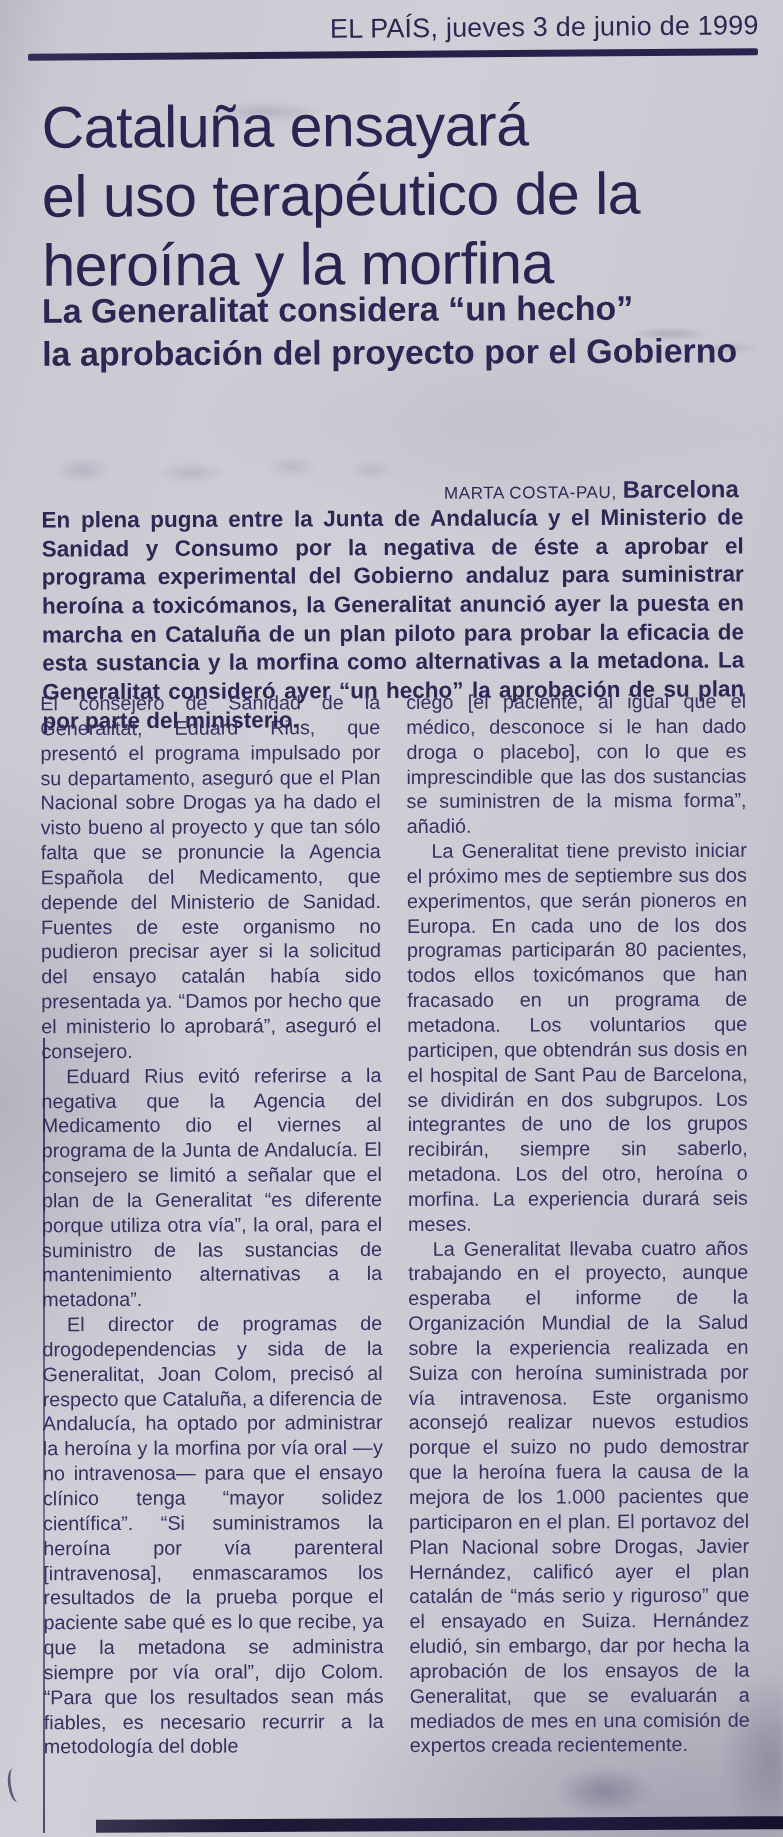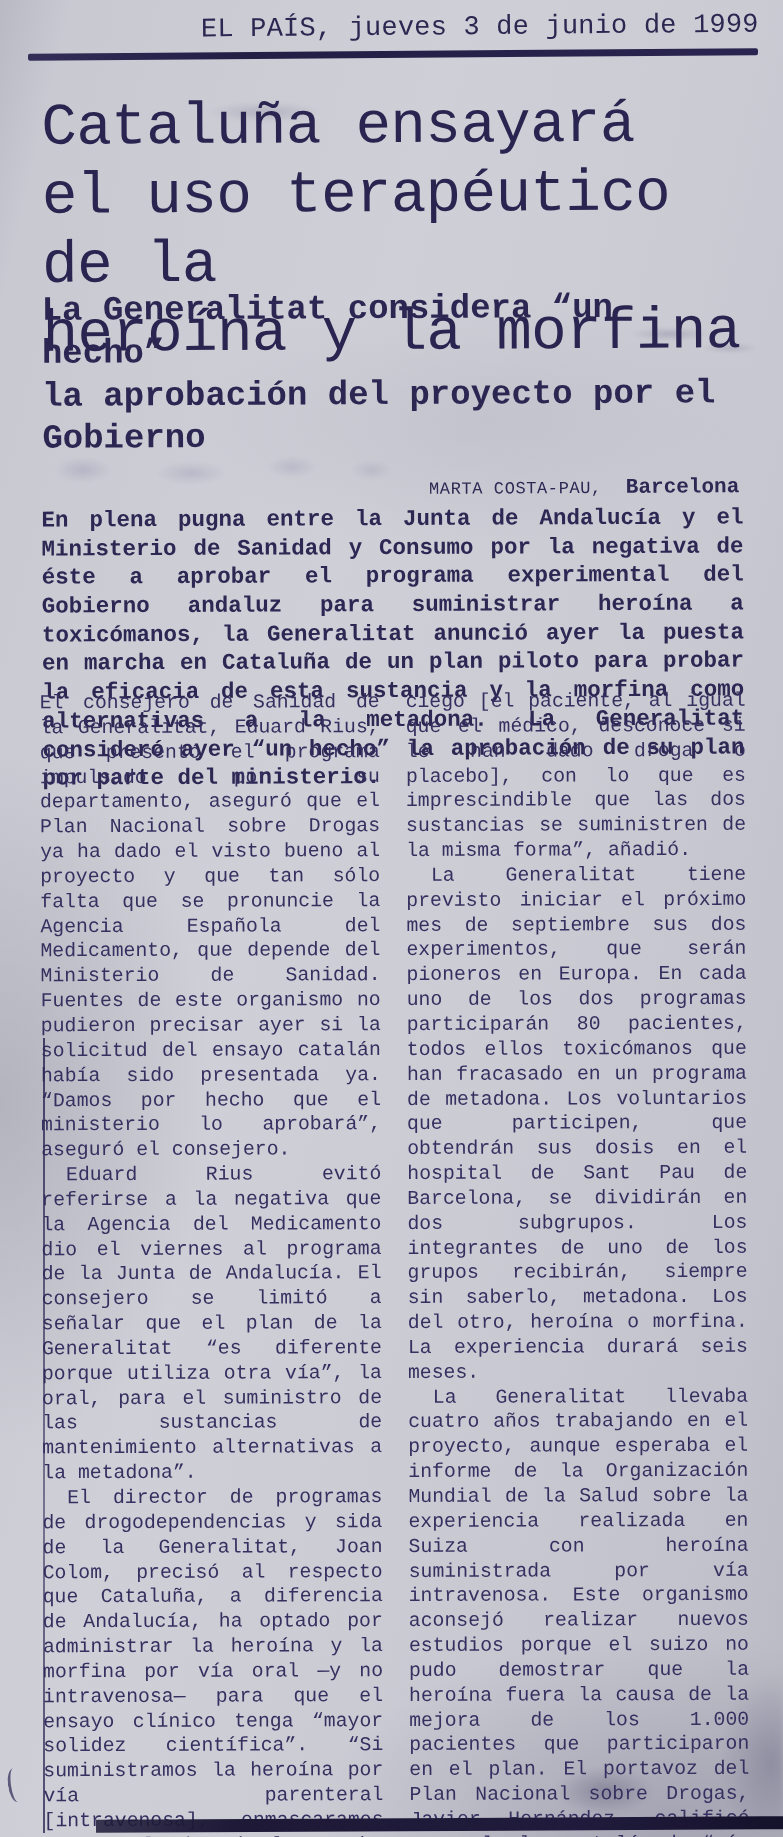--- a/index.html
+++ b/index.html
@@ -6,21 +6,21 @@
   .page{
     position:relative;
     width:783px;height:1837px;
     margin:0 auto;
     overflow:hidden;
     background:
       radial-gradient(ellipse 420px 180px at 62% 23%, rgba(176,176,190,.35), rgba(0,0,0,0) 70%),
       radial-gradient(ellipse 300px 500px at 0% 60%, rgba(150,150,165,.45), rgba(0,0,0,0) 70%),
       radial-gradient(ellipse 500px 260px at 85% 99%, rgba(120,118,140,.38), rgba(0,0,0,0) 70%),
       linear-gradient(103deg,#b9b9c4 0%,#c9c9d2 6%,#cfcfd7 38%,#cbcbd4 62%,#c2c2cc 88%,#b9b9c3 100%);
-    font-family:Liberation Mono, monospace;
+    font-family:Liberation Sans, sans-serif;
     color:#322c58;
   }
   .smudge{position:absolute;pointer-events:none;}
   .dateline{
     position:absolute;top:12px;right:24px;
     font-size:27px;letter-spacing:.2px;color:#2c2650;
     white-space:nowrap;transform:rotate(-.5deg);
   }
   .top-rule{
     position:absolute;top:51px;left:28px;width:730px;height:7px;
@@ -35,21 +35,21 @@
   .subhead{
     position:absolute;top:288px;left:42px;width:700px;
     font-size:34px;line-height:1.26;font-weight:700;
     color:#2c2752;transform:rotate(-.3deg);
   }
   .byline{
     position:absolute;top:476px;right:44px;white-space:nowrap;
     color:#2e2954;transform:rotate(-.3deg);
   }
   .byline .author{font-size:17px;letter-spacing:.6px;}
-  .byline .location{font-size:21px;font-weight:700;margin-left:24px;}
+  .byline .location{font-size:24px;font-weight:700;margin-left:6px;}
   .lede{
     position:absolute;top:505px;left:42px;width:702px;
     font-size:22.5px;line-height:1.275;font-weight:700;
     text-align:justify;color:#2c2753;transform:rotate(-.25deg);
   }
   .columns{
     position:absolute;top:690px;left:42px;width:706px;
     display:flex;gap:26px;transform:rotate(-.2deg);
   }
   .col{width:340px;font-size:19.8px;line-height:24.85px;text-align:justify;color:#353060;}

